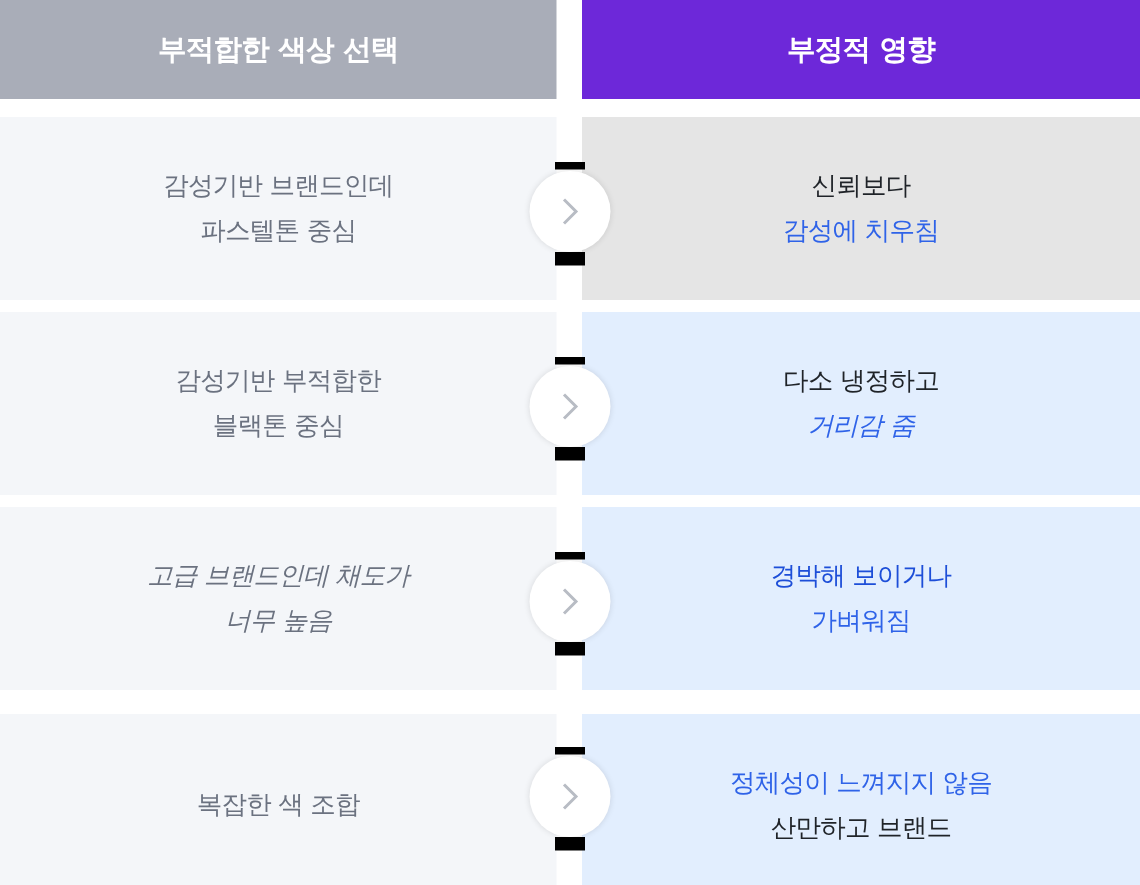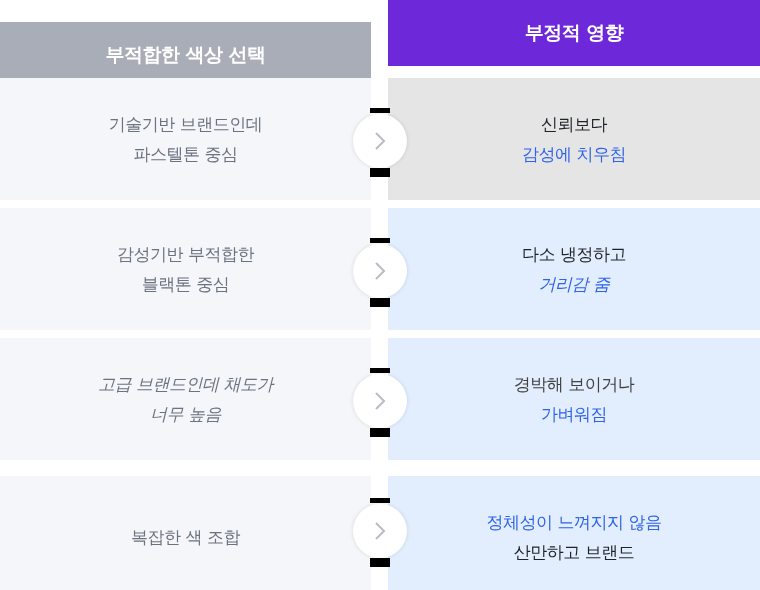--- a/index.html
+++ b/index.html
@@ -18,30 +18,30 @@
   .line { white-space: nowrap; }
   .connector { position: absolute; left: 353px; width: 54px; height: 54px; border-radius: 50%;
                background: #ffffff; box-shadow: 0 0 4px rgba(0,0,0,0.12); display: flex;
                align-items: center; justify-content: center; }
   .mark-top { position: absolute; left: 370px; width: 20px; height: 5px; background: #000; }
   .mark-bot { position: absolute; left: 370px; width: 20px; height: 9px; background: #000; }
 </style>
 </head>
 <body>
 
-<div class="hdr left" style="background:#a9adb8;margin-top:22px;">
+<div class="hdr left" style="background:#a9adb8;">
   <span>부적합한 색상 선택</span>
 </div>
 <div class="hdr right" style="background:#6d28d9;text-align:right;">
   <span>부정적 영향</span>
 </div>
 
 <div class="row" style="top:78px;left:0;width:760px;">
   <div class="cell left" style="background:#f4f6f9;color:#6b7280;">
-    <span class="line">기술기반 브랜드인데</span>
+    <span class="line">감성기반 브랜드인데</span>
     <span class="line">파스텔톤 중심</span>
   </div>
   <div class="cell right" style="background:#e5e5e5;">
     <span class="line" style="color:#1f2328;">신뢰보다</span>
     <span class="line" style="color:#2f63e8;">감성에 치우침</span>
   </div>
 </div>
 
 <div class="row" style="top:208px;left:0;width:760px;">
   <div class="cell left" style="background:#f4f6f9;color:#6b7280;">
@@ -53,21 +53,21 @@
     <span class="line" style="color:#2f63e8;font-style:italic;">거리감 줌</span>
   </div>
 </div>
 
 <div class="row" style="top:338px;left:0;width:760px;">
   <div class="cell left" style="background:#f4f6f9;color:#6b7280;font-style:italic;">
     <span class="line">고급 브랜드인데 채도가</span>
     <span class="line">너무 높음</span>
   </div>
   <div class="cell right" style="background:#e2eefe;">
-    <span class="line" style="color:#404040;">경박해 보이거나</span>
+    <span class="line" style="color:#1d4ed8;">경박해 보이거나</span>
     <span class="line" style="color:#2f63e8;">가벼워짐</span>
   </div>
 </div>
 
 <div class="row" style="top:476px;left:0;width:629px;">
   <div class="cell left" style="background:#f4f6f9;color:#6b7280;">
     <span class="line">복잡한 색 조합</span>
   </div>
   <div class="cell right" style="background:#e2eefe;">
     <span class="line" style="color:#2f63e8;">정체성이 느껴지지 않음</span>

